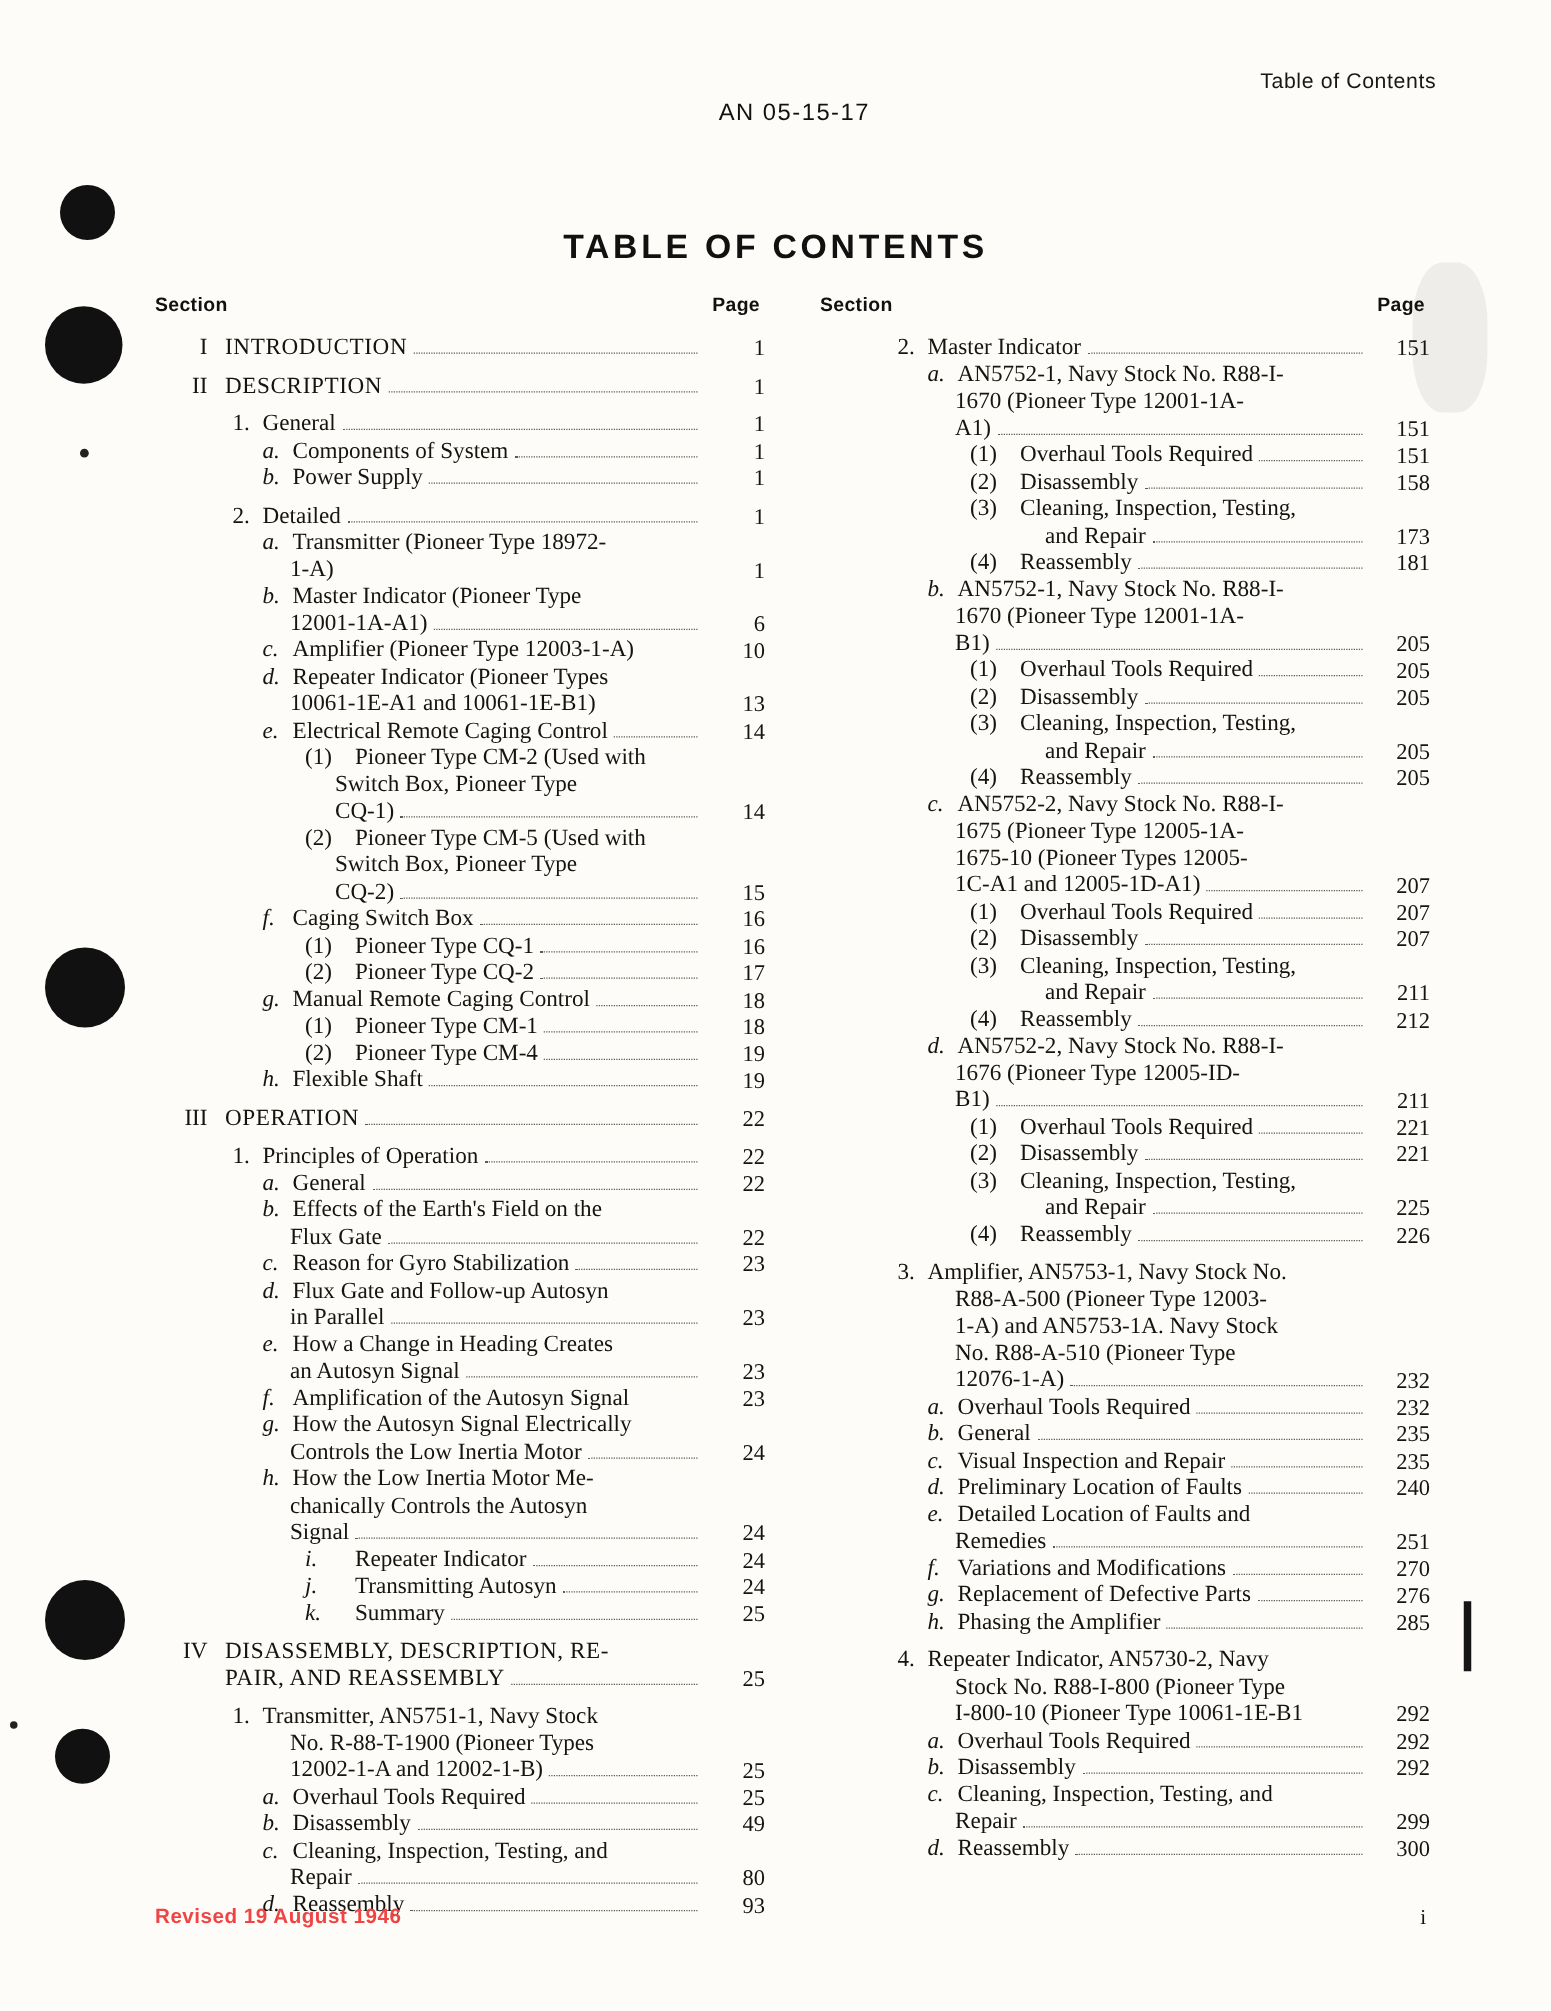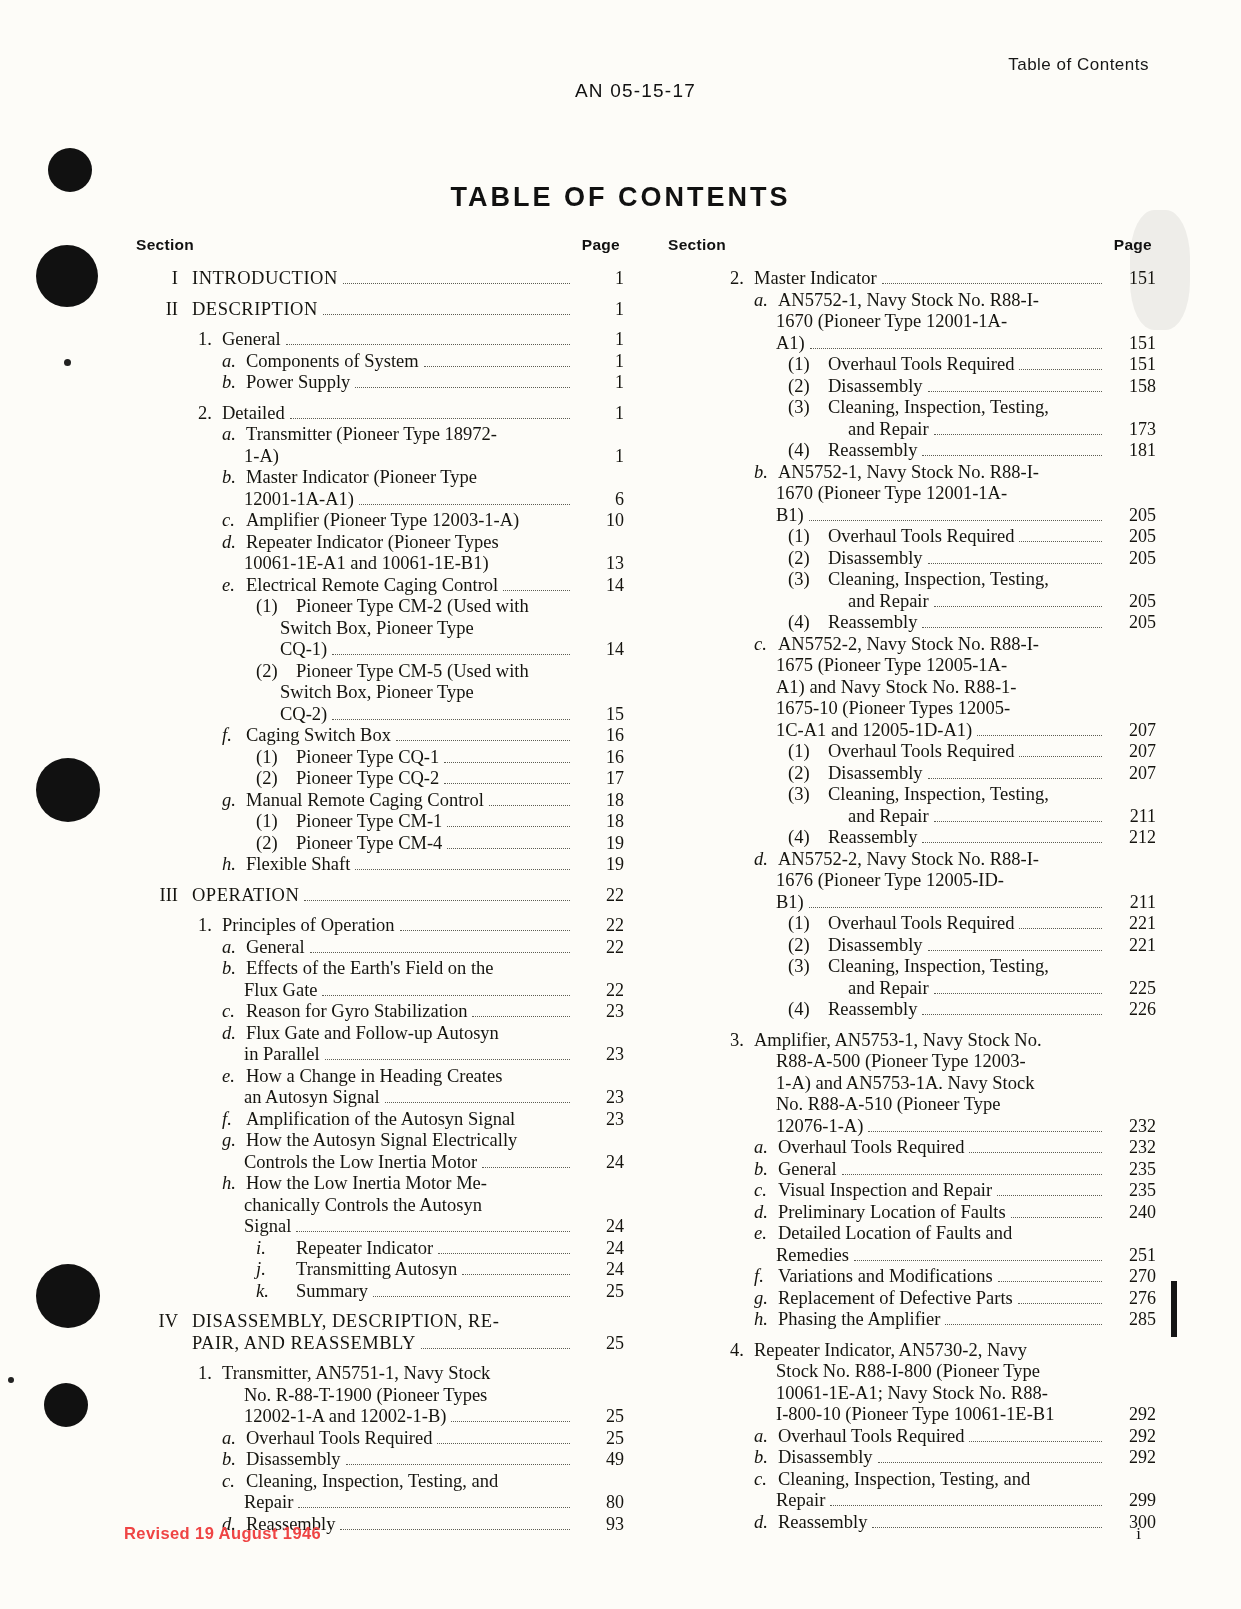--- a/index.html
+++ b/index.html
@@ -66,21 +66,21 @@
     text-align: center;
     font-family: "Liberation Sans", sans-serif;
     font-size: 27px;
     font-weight: bold;
     letter-spacing: 3px;
     color: #111;
   }
 
   .columns {
     position: absolute;
-    left: 136px;
+    left: 124px;
     top: 236px;
     width: 1020px;
     display: flex;
     gap: 44px;
   }
   .col { width: 490px; }
 
   .col-head {
     display: flex;
     justify-content: space-between;
@@ -911,28 +911,20 @@
             <div class="label">
               <div class="row">
                 <span class="txt">1675  (Pioneer  Type  12005-1A-</span>
               </div>
             </div>
             <div class="pg"></div>
           </div>
           <div class="entry lvl-cont1">
             <div class="label">
               <div class="row">
-                <span class="txt">A1) and Navy Stock No. R88-1-</span>
-              </div>
-            </div>
-            <div class="pg"></div>
-          </div>
-          <div class="entry lvl-cont1">
-            <div class="label">
-              <div class="row">
                 <span class="txt">1675-10  (Pioneer  Types  12005-</span>
               </div>
             </div>
             <div class="pg"></div>
           </div>
           <div class="entry lvl-cont1">
             <div class="label">
               <div class="row">
                 <span class="txt">1C-A1 and 12005-1D-A1)</span>
                 <span class="leader"></span>
@@ -1205,28 +1197,20 @@
             <div class="label">
               <div class="row">
                 <span class="txt">Stock  No.  R88-I-800  (Pioneer  Type</span>
               </div>
             </div>
             <div class="pg"></div>
           </div>
           <div class="entry lvl-cont1">
             <div class="label">
               <div class="row">
-                <span class="txt">10061-1E-A1; Navy Stock No. R88-</span>
-              </div>
-            </div>
-            <div class="pg"></div>
-          </div>
-          <div class="entry lvl-cont1">
-            <div class="label">
-              <div class="row">
                 <span class="txt">I-800-10 (Pioneer Type 10061-1E-B1</span>
               </div>
             </div>
             <div class="pg">292</div>
           </div>
           <div class="entry lvl-alpha">
             <div class="label">
               <div class="row">
                 <span class="marker it">a.</span>
                 <span class="txt">Overhaul Tools Required</span>

